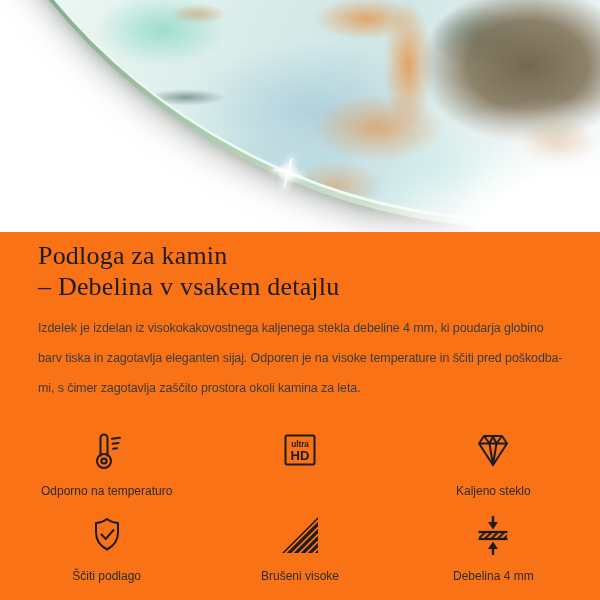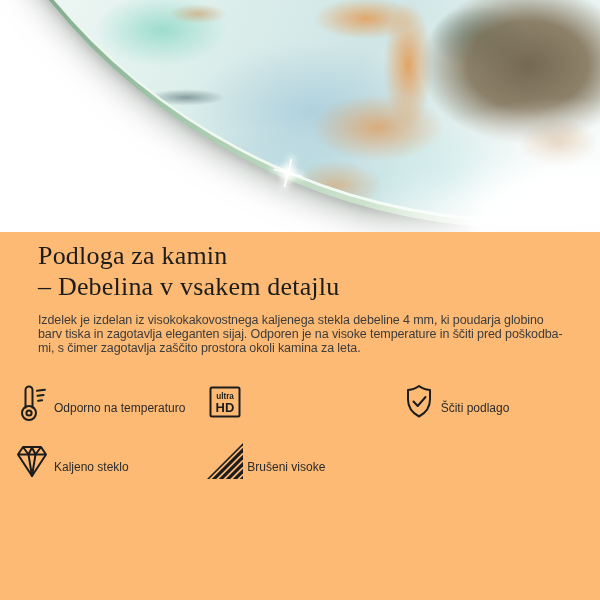--- a/index.html
+++ b/index.html
@@ -1,17 +1,17 @@
 <!DOCTYPE html>
 <html><head>
 <meta charset="utf-8">
 <style>
   html,body { margin:0; padding:0; background:#ffffff; }
   body { width:600px; height:600px; overflow:hidden; font-family:"Liberation Sans",sans-serif; }
-  .page { position:relative; width:600px; height:600px; background:#fdba74; }
+  .page { position:relative; width:600px; height:600px; background:#f97316; }
 
   
   .hero { position:relative; width:600px; height:232px; overflow:hidden; background:#fff; }
   .glass-shadow {
     position:absolute; left:-90px; top:-1012px; width:1240px; height:1240px; border-radius:50%;
     box-shadow:0 12px 30px rgba(125,135,128,0.50), 0 4px 10px rgba(125,135,128,0.32);
   }
   .glass-edge {
     position:absolute; inset:0;
     clip-path:circle(620px at 530px -391px);
@@ -58,30 +58,30 @@
   .sparkle::before { left:14px; top:0; width:2.4px; height:30px; }
   .sparkle::after  { left:0; top:14px; width:30px; height:2.4px; }
 
   
   .content { padding:0 14px 0 38px; }
   h1 {
     margin:8px 0 11px 0; font-family:"Liberation Serif","DejaVu Serif",serif;
     font-weight:400; font-size:26px; line-height:31px; color:#1c1c1c; letter-spacing:0.2px;
   }
   .desc {
-    margin:0; font-size:12.5px; line-height:14px; color:#3c3c3c;
+    margin:0; font-size:12.5px; line-height:30px; color:#3c3c3c;
     letter-spacing:-0.1px; white-space:pre-line;
   }
 
   
   .features {
     margin:25px 10px 0 10px;
     display:grid; grid-template-columns:repeat(3,1fr); row-gap:15px;
   }
-  .feature { display:flex; flex-direction:row; align-items:center; }
+  .feature { display:flex; flex-direction:column; align-items:center; }
   .feature svg { width:44px; height:44px; display:block; }
   .feature-label { margin-top:12px; font-size:12px; color:#2b2b2b; text-align:center; }
   .ic { stroke:#1c1c1c; fill:none; stroke-width:2; }
 </style>
 </head>
 <body>
 
 <div class="page">
 
   <div class="hero">
@@ -119,36 +119,36 @@
     <div class="feature">
       <svg viewBox="0 0 44 44">
         <rect class="ic" x="7.5" y="7.5" width="29" height="29" rx="1.5" stroke-width="2.6"></rect>
         <text x="22" y="19" text-anchor="middle" font-family="Liberation Sans, sans-serif" font-size="8.2" font-weight="700" fill="#1c1c1c">ultra</text>
         <text x="22" y="31.5" text-anchor="middle" font-family="Liberation Sans, sans-serif" font-size="13" font-weight="800" fill="#1c1c1c">HD</text>
       </svg>
     </div>
 
     <div class="feature">
       <svg viewBox="0 0 44 44">
-        <path class="ic" stroke-linejoin="round" d="M22 6 C25 8.5 29 9.6 33 10.1 V19.5 c0 8.5 -4.5 13.5 -11 17 c-6.5 -3.5 -11 -8.5 -11 -17 V10.1 C15 9.6 19 8.5 22 6 Z"></path>
-        <path class="ic" stroke-width="2.3" stroke-linecap="round" stroke-linejoin="round" d="M16.5 21.5 l4.2 4.5 l7.8 -9"></path>
-      </svg>
-      <div class="feature-label">Ščiti podlago</div>
-    </div>
-
-    <div class="feature">
-      <svg viewBox="0 0 44 44">
         <g class="ic" stroke-width="1.8" stroke-linejoin="round">
           <path d="M13 8 H31 L36 15.5 L22 37 L8 15.5 Z"></path>
           <path d="M8 15.5 H36"></path>
           <path d="M13 8 L18.5 15.5 L22 8.5 L25.5 15.5 L31 8"></path>
           <path d="M18.5 15.5 L22 37 L25.5 15.5"></path>
         </g>
       </svg>
       <div class="feature-label">Kaljeno steklo</div>
+    </div>
+
+    <div class="feature">
+      <svg viewBox="0 0 44 44">
+        <path class="ic" stroke-linejoin="round" d="M22 6 C25 8.5 29 9.6 33 10.1 V19.5 c0 8.5 -4.5 13.5 -11 17 c-6.5 -3.5 -11 -8.5 -11 -17 V10.1 C15 9.6 19 8.5 22 6 Z"></path>
+        <path class="ic" stroke-width="2.3" stroke-linecap="round" stroke-linejoin="round" d="M16.5 21.5 l4.2 4.5 l7.8 -9"></path>
+      </svg>
+      <div class="feature-label">Ščiti podlago</div>
     </div>
 
     <div class="feature">
       <svg viewBox="0 0 44 44">
         <defs>
           <clipPath id="tri">
               <polygon points="4,40 40,4 40,40"></polygon>
             </clipPath>
         </defs>
         <g clip-path="url(#tri)" stroke="#1c1c1c" stroke-width="3.2">
@@ -156,15 +156,36 @@
           <line x1="8" y1="43" x2="50" y2="1"></line>
           <line x1="15" y1="43" x2="57" y2="1"></line>
           <line x1="22" y1="43" x2="64" y2="1"></line>
           <line x1="29" y1="43" x2="71" y2="1"></line>
           <line x1="36" y1="43" x2="78" y2="1"></line>
         </g>
       </svg>
       <div class="feature-label">Brušeni visoke</div>
     </div>
 
+    <div class="feature">
+      <svg viewBox="0 0 44 44">
+        <defs>
+          <pattern id="hatch" patternUnits="userSpaceOnUse" width="4.5" height="4.5" patternTransform="rotate(45)">
+            <rect width="2.2" height="4.5" fill="#1c1c1c"></rect>
+          </pattern>
+        </defs>
+        <rect x="8" y="19" width="28" height="7" fill="url(#hatch)"></rect>
+        <g stroke="#1c1c1c" stroke-width="2.2">
+          <line x1="7.5" y1="19" x2="36.5" y2="19"></line>
+          <line x1="7.5" y1="26" x2="36.5" y2="26"></line>
+        </g>
+        <g fill="#1c1c1c" stroke="#1c1c1c" stroke-width="2.4">
+          <line x1="22" y1="3" x2="22" y2="9"></line>
+          <polygon points="17,9 27,9 22,16.5" stroke-width="0"></polygon>
+          <line x1="22" y1="42" x2="22" y2="36"></line>
+          <polygon points="17,36 27,36 22,28.5" stroke-width="0"></polygon>
+        </g>
+      </svg>
+      <div class="feature-label">Debelina 4 mm</div>
+    </div>
 
   </div>
 </div>
 
 </body></html>

